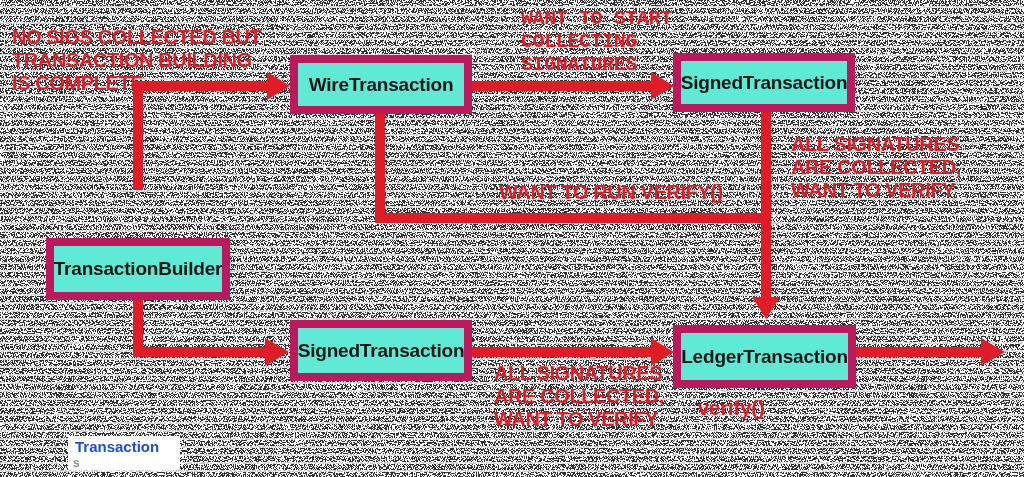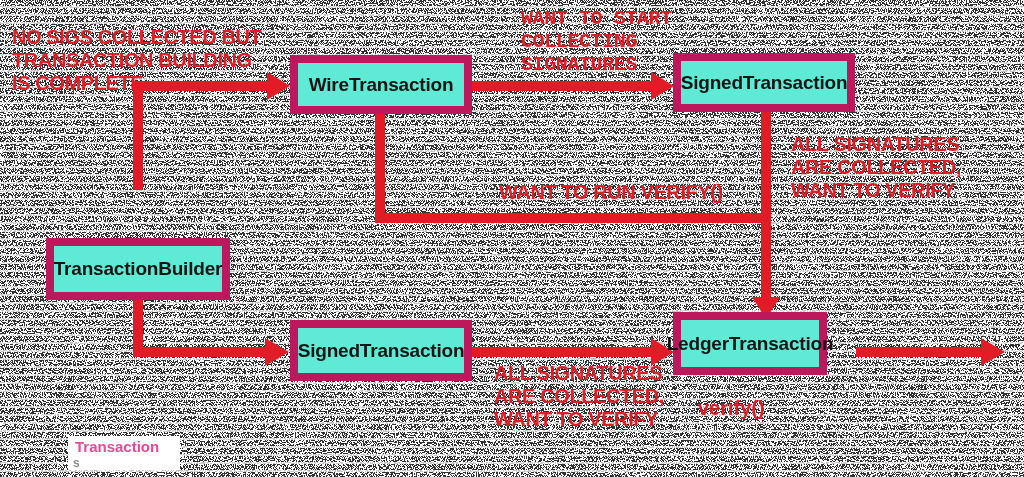--- a/index.html
+++ b/index.html
@@ -19,36 +19,36 @@
     position:absolute; box-sizing:border-box;
     background:#5eead4; border:8px solid #be185d;
     display:flex; align-items:center; justify-content:center;
     font-weight:bold; font-size:19px; color:#151515;
     letter-spacing:-0.2px; white-space:nowrap;text-align:center;
   }
   .n-wire          { left:290px; top:55px;  width:182px; height:59px; }
   .n-signed-top    { left:673px; top:53px;  width:182px; height:59px; }
   .n-builder       { left:46px;  top:190px; width:184px; height:62px;margin-top:48px; }
   .n-signed-bottom { left:290px; top:320px; width:182px; height:61px; }
-  .n-ledger        { left:673px; top:312px; width:154px; height:63px; }
+  .n-ledger        { left:673px; top:325px; width:183px; height:63px; }
   .ann {
     position:absolute; color:#e21c26; font-weight:bold;
     font-size:20px; line-height:23px; letter-spacing:-0.4px;
     white-space:pre-line;
   }
   .a-no-sigs        { left:12px;  top:26px;  }
   .a-want-start     { left:521px; top:7px;font-family:Liberation Mono, monospace;   }
   .a-all-sigs-top   { left:791px; top:133px; }
   .a-want-run       { left:499px; top:181px; }
   .a-some-sigs      { left:58px;  top:364px; }
   .a-all-sigs-bot   { left:494px; top:362px; }
   .a-verify-call    { left:698px; top:397px; font-size:20px; letter-spacing:0; }
   .a-record         { left:877px; top:271px; }
   .wm-box  { position:absolute; left:68px; top:436px; width:112px; height:34px; background:#ffffff; }
-  .wm-text { position:absolute; left:75px; top:438px; color:#ec4899; font-weight:bold; font-size:15px; }
+  .wm-text { position:absolute; left:75px; top:438px; color:#1d4ed8; font-weight:bold; font-size:15px; }
   .wm-frag { position:absolute; left:73px; top:456px; color:#8f8f8f; font-weight:bold; font-size:12px; }
 </style>
 </head>
 <body>
 
 <div class="stage">
 
   <svg class="layer" width="1024" height="477" xmlns="http://www.w3.org/2000/svg">
     <filter id="noiseF" x="0%" y="0%" width="100%" height="100%">
       <feTurbulence type="fractalNoise" baseFrequency="0.9" numOctaves="2" seed="11" stitchTiles="stitch"></feTurbulence>

